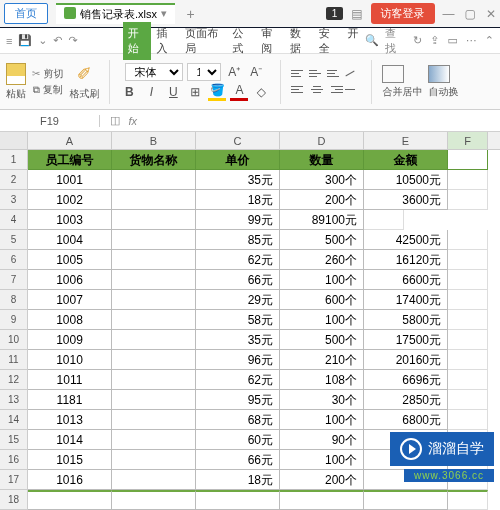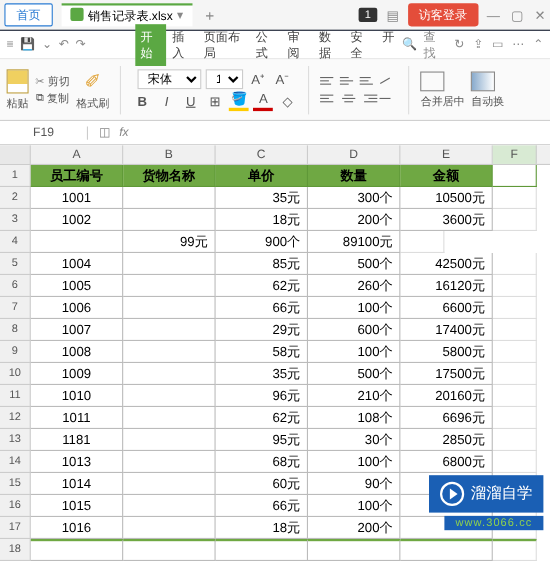--- a/index.html
+++ b/index.html
@@ -44,21 +44,21 @@
     .align-group { display: flex; flex-direction: column; gap: 2px; }
     .align-row { display: flex; gap: 2px; }
     .align-icon { width: 16px; height: 14px; display: flex; flex-direction: column; gap: 2px; justify-content: center; cursor: pointer; }
     .align-icon span { height: 1px; background: #666; display: block; }
     .merge-block, .format-block, .autosum-block { display: flex; flex-direction: column; gap: 2px; cursor: pointer; font-size: 10px; color: #555; }
     .merge-icon { width: 22px; height: 18px; border: 1px solid #888; position: relative; }
     .format-icon { width: 22px; height: 18px; border: 1px solid #888; background: linear-gradient(90deg,#8ac,#fff); }
     
     
     .namebar { height: 22px; display: flex; align-items: center; border-bottom: 1px solid #d0d0d0; font-size: 11px; }
-    .namebox { width: 80px; border-right: 1px solid #ccc; padding: 0 24px; text-align: center; color: #555; }
+    .namebox { width: 100px; border-right: 1px solid #ccc; padding: 0 24px; text-align: center; color: #555; }
     .fx-icons { display: flex; gap: 8px; padding: 0 10px; color: #888; align-items: center; }
     .formula-input { flex: 1; padding: 0 6px; }
     
     
     .sheet-area { position: relative; overflow: hidden; }
     .col-headers { display: flex; height: 18px; background: #f0f0f0; border-bottom: 1px solid #ccc; font-size: 11px; }
     .corner { width: 28px; border-right: 1px solid #ccc; background: #e8e8e8; }
     .col-h { width: 84px; text-align: center; border-right: 1px solid #ccc; line-height: 18px; color: #555; }
     .col-h.col-f { width: 40px; background: #d8ead3; }
     .grid { display: flex; flex-direction: column; }
@@ -265,23 +265,23 @@
     <div class="row-h">3</div>
     <div class="cell col-a">1002</div>
     <div class="cell col-b"></div>
     <div class="cell">18元</div>
     <div class="cell">200个</div>
     <div class="cell">3600元</div>
     <div class="cell col-f"></div>
       </div>
       <div class="row">
     <div class="row-h">4</div>
+    <div class="cell col-a">1003</div>
     <div class="cell col-b"></div>
     <div class="cell">99元</div>
-    <div class="cell">900个</div>
     <div class="cell">89100元</div>
     <div class="cell col-f"></div>
       </div>
       <div class="row">
     <div class="row-h">5</div>
     <div class="cell col-a">1004</div>
     <div class="cell col-b"></div>
     <div class="cell">85元</div>
     <div class="cell">500个</div>
     <div class="cell">42500元</div>

